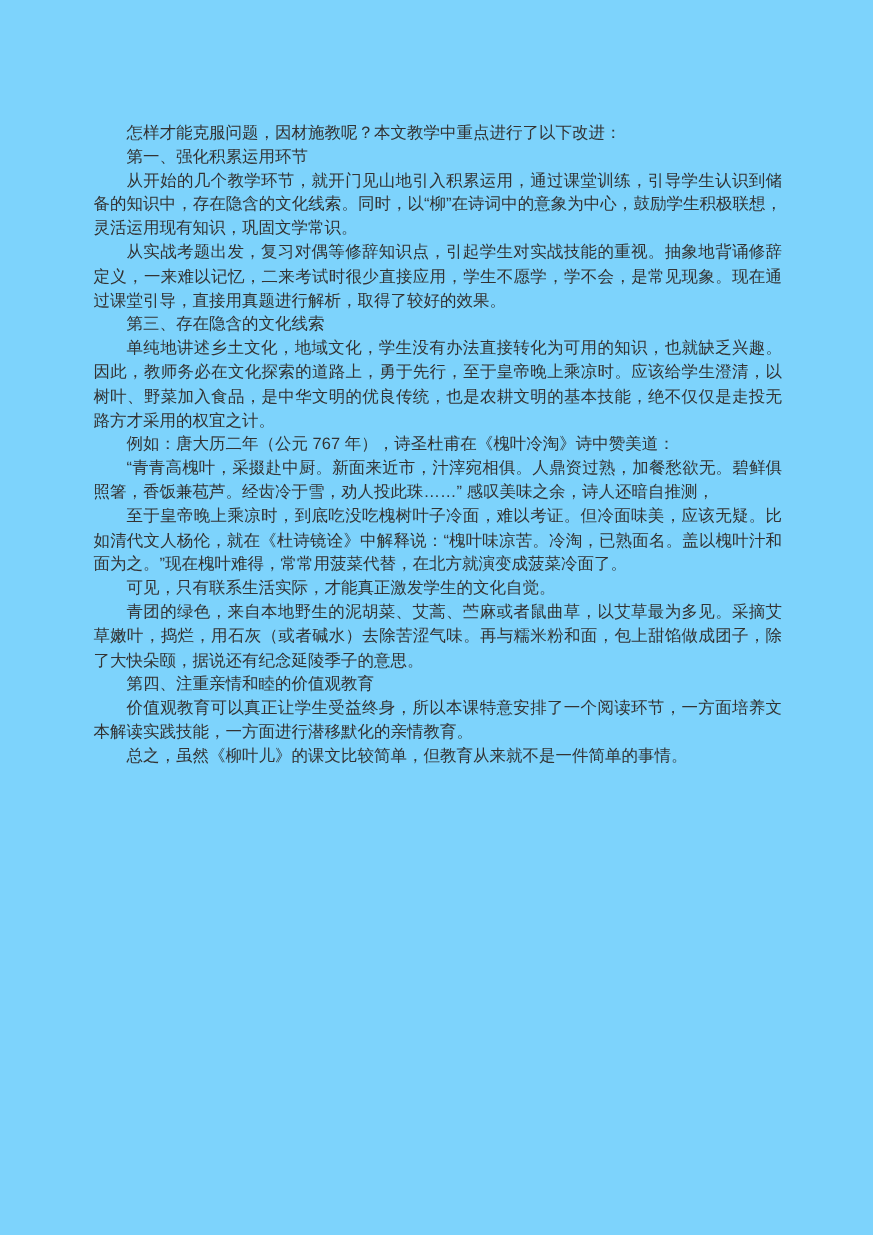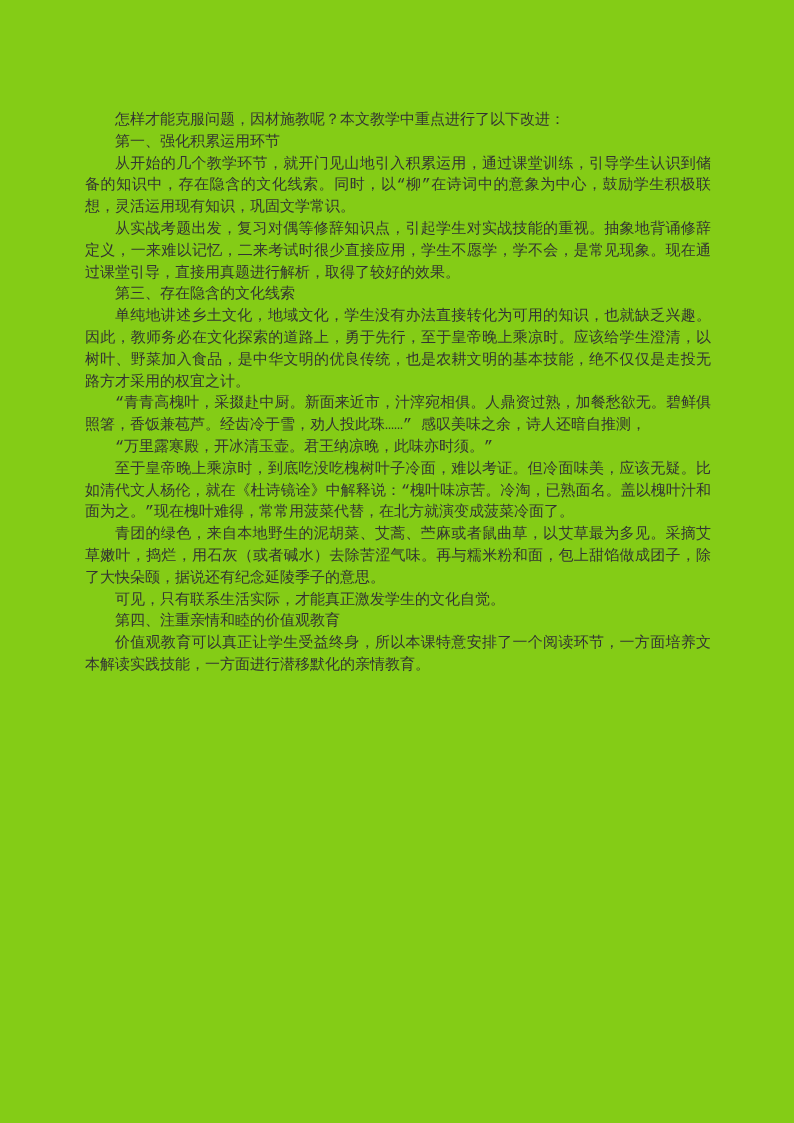--- a/index.html
+++ b/index.html
@@ -4,23 +4,23 @@
 <style>
   html, body {
     margin: 0;
     padding: 0;
     background: #ffffff;
   }
   .page {
     position: relative;
     width: 794px;
     height: 1123px;
-    background: #84cc16;
+    background: #7dd3fc;
     overflow: hidden;
-    font-family: Liberation Mono, monospace;
+    font-family: Liberation Sans, sans-serif;
   }
   .content {
     position: absolute;
     left: 85px;
     top: 110px;
     width: 626px;
     font-size: 15px;
     line-height: 21.8px;
     color: #333333;
     text-align: justify;
@@ -47,24 +47,25 @@
 
     <p class="para">怎样才能克服问题，因材施教呢？本文教学中重点进行了以下改进：</p>
 
     <p class="para gap-before-sec1">第一、强化积累运用环节</p>
     <p class="para">从开始的几个教学环节，就开门见山地引入积累运用，通过课堂训练，引导学生认识到储备的知识中，存在隐含的文化线索。同时，以“柳”在诗词中的意象为中心，鼓励学生积极联想，灵活运用现有知识，巩固文学常识。</p>
 
     <p class="para">从实战考题出发，复习对偶等修辞知识点，引起学生对实战技能的重视。抽象地背诵修辞定义，一来难以记忆，二来考试时很少直接应用，学生不愿学，学不会，是常见现象。现在通过课堂引导，直接用真题进行解析，取得了较好的效果。</p>
 
     <p class="para gap-before-sec3">第三、存在隐含的文化线索</p>
     <p class="para">单纯地讲述乡土文化，地域文化，学生没有办法直接转化为可用的知识，也就缺乏兴趣。因此，教师务必在文化探索的道路上，勇于先行，至于皇帝晚上乘凉时。应该给学生澄清，以树叶、野菜加入食品，是中华文明的优良传统，也是农耕文明的基本技能，绝不仅仅是走投无路方才采用的权宜之计。</p>
+    <p class="para">例如：唐大历二年（公元 767 年），诗圣杜甫在《槐叶冷淘》诗中赞美道：</p>
     <p class="para">“青青高槐叶，采掇赴中厨。新面来近市，汁滓宛相俱。人鼎资过熟，加餐愁欲无。碧鲜俱照箸，香饭兼苞芦。经齿冷于雪，劝人投此珠……” 感叹美味之余，诗人还暗自推测，</p>
-    <p class="para">“万里露寒殿，开冰清玉壶。君王纳凉晚，此味亦时须。”</p>
     <p class="para">至于皇帝晚上乘凉时，到底吃没吃槐树叶子冷面，难以考证。但冷面味美，应该无疑。比如清代文人杨伦，就在《杜诗镜诠》中解释说：“槐叶味凉苦。冷淘，已熟面名。盖以槐叶汁和面为之。”现在槐叶难得，常常用菠菜代替，在北方就演变成菠菜冷面了。</p>
+    <p class="para">可见，只有联系生活实际，才能真正激发学生的文化自觉。</p>
     <p class="para">青团的绿色，来自本地野生的泥胡菜、艾蒿、苎麻或者鼠曲草，以艾草最为多见。采摘艾草嫩叶，捣烂，用石灰（或者碱水）去除苦涩气味。再与糯米粉和面，包上甜馅做成团子，除了大快朵颐，据说还有纪念延陵季子的意思。</p>
-    <p class="para">可见，只有联系生活实际，才能真正激发学生的文化自觉。</p>
 
     <p class="para gap-before-sec4">第四、注重亲情和睦的价值观教育</p>
     <p class="para">价值观教育可以真正让学生受益终身，所以本课特意安排了一个阅读环节，一方面培养文本解读实践技能，一方面进行潜移默化的亲情教育。</p>
 
+    <p class="para gap-before-summary">总之，虽然《柳叶儿》的课文比较简单，但教育从来就不是一件简单的事情。</p>
 
   </div>
 </div>
 
 </body></html>

